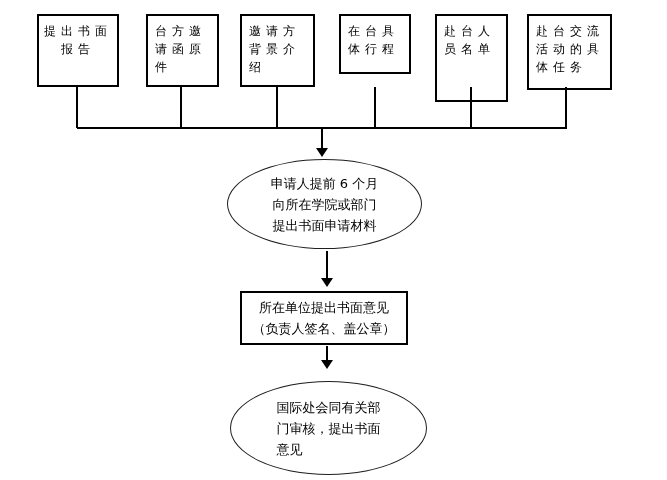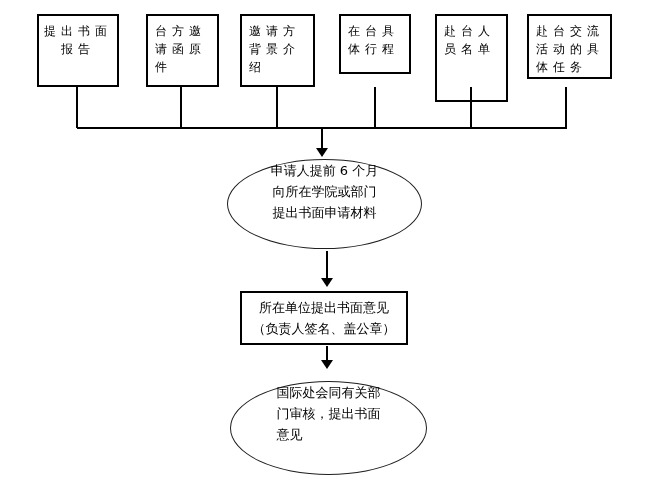--- a/index.html
+++ b/index.html
@@ -31,21 +31,21 @@
   .ahead {
     position: absolute; width: 0; height: 0;
     border-left: 6px solid transparent;
     border-right: 6px solid transparent;
     border-top: 9px solid #000000;
   }
   
   .ellipse {
     border: 1.5px solid #1f1f1f;
     border-radius: 50%;
-    display: flex; align-items: flex-start; justify-content: center;
+    display: flex; align-items: center; justify-content: center;
   }
   .prect {
     border: 2px solid #000000;
     display: flex; align-items: center; justify-content: center;
   }
   .ptext {
     white-space: pre-line;
     font-size: 13px;
     line-height: 21px;
     text-align: center;
@@ -72,21 +72,21 @@
 绍</div>
   </div>
   <div class="shape tbox" style="left:339px; top:14px; width:72px; height:60px;">
     <div class="tbox-text">在台具
 体行程</div>
   </div>
   <div class="shape tbox" style="left:435px; top:14px; width:73px; height:88px;">
     <div class="tbox-text">赴台人
 员名单</div>
   </div>
-  <div class="shape tbox" style="left:527px; top:14px; width:85px; height:65px;">
+  <div class="shape tbox" style="left:527px; top:14px; width:85px; height:76px;">
     <div class="tbox-text">赴台交流
 活动的具
 体任务</div>
   </div>
 
   <div class="vline" style="left:76px;"></div>
   <div class="vline" style="left:180px;"></div>
   <div class="vline" style="left:276px;"></div>
   <div class="vline" style="left:374px;"></div>
   <div class="vline" style="left:470px;"></div>

